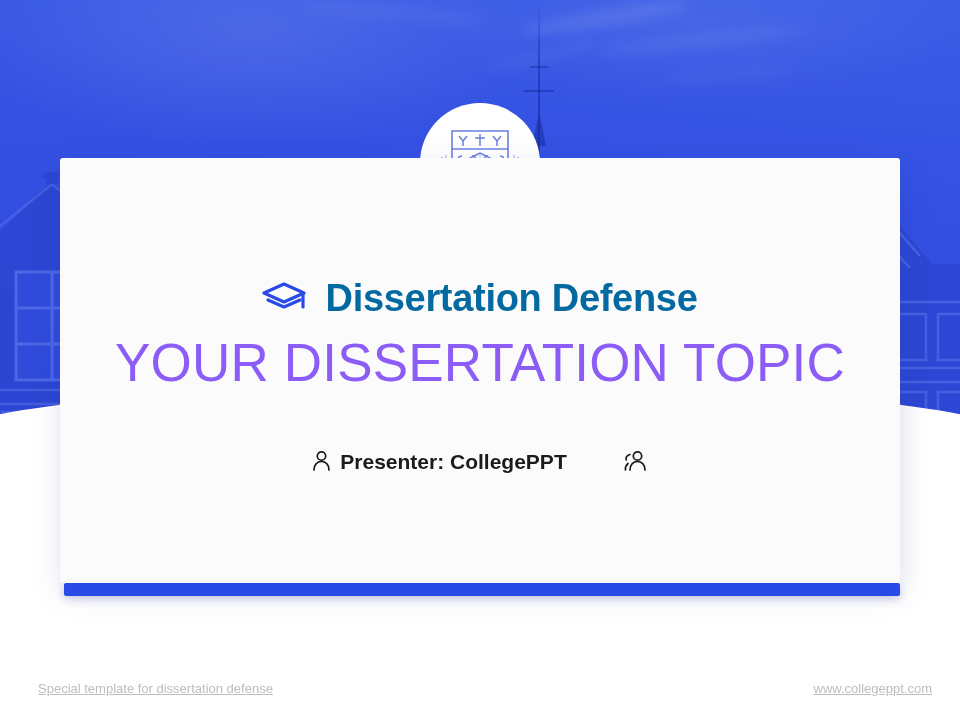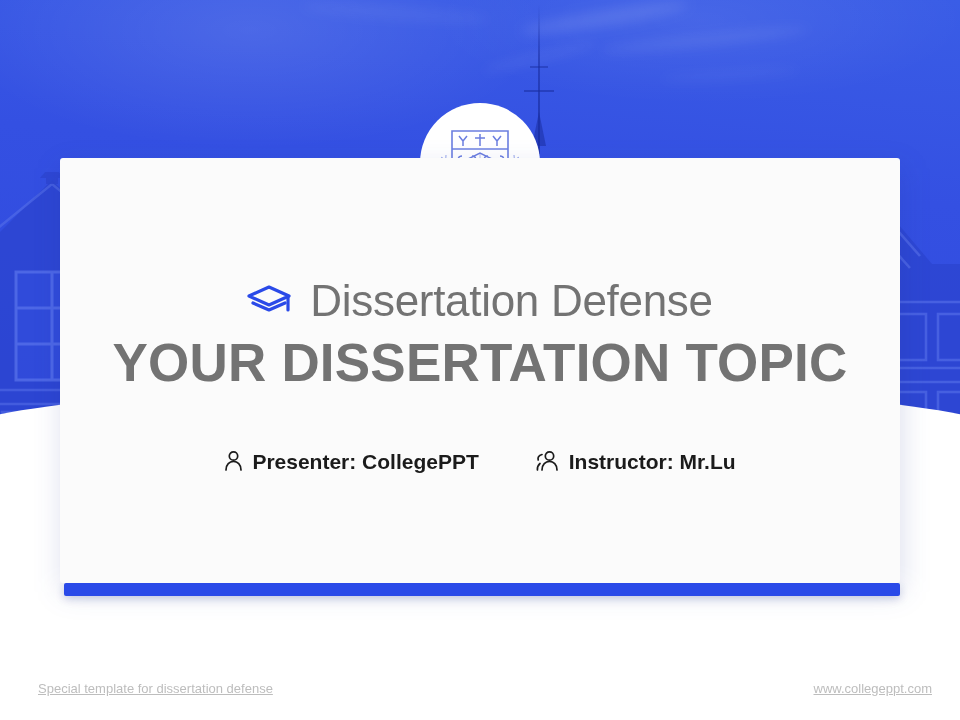--- a/index.html
+++ b/index.html
@@ -157,38 +157,38 @@
     left: 0;
     top: 121px;
     width: 840px;
     display: flex;
     align-items: center;
     justify-content: center;
     gap: 17px;
   }
   .cap-icon { width: 46px; height: 34px; display: block; flex: none; }
   .eyebrow-text {
-    font-size: 44px;
-    font-weight: normal;
-    color: #737373;
+    font-size: 38px;
+    font-weight: bold;
+    color: #0369a1;
     letter-spacing: -0.3px;
     white-space: nowrap;
     line-height: 1;
   }
 
   
   .topic {
     position: absolute;
     left: 0;
     top: 178px;
     width: 840px;
     text-align: center;
     font-size: 53px;
-    font-weight: bold;
-    color: #737373;
+    font-weight: normal;
+    color: #8b5cf6;
     letter-spacing: 0.2px;
     white-space: nowrap;
     line-height: 1;
   }
 
   
   .people {
     position: absolute;
     left: 0;
     top: 292px;
@@ -399,21 +399,20 @@
 
       <div class="person">
         <svg class="person-icon" width="25" height="22" viewBox="0 0 25 22">
           <g fill="none" stroke="#1b1b1b" stroke-width="1.7" stroke-linecap="round">
             <circle cx="14.5" cy="6" r="4.2"></circle>
             <path d="M7 20 C7 14.5 10.5 11.4 14.5 11.4 C18.5 11.4 22 14.5 22 20"></path>
             <path d="M7 4.5 C4 5.3 2.6 7.6 3.2 10"></path>
             <path d="M5 13.5 C3 15.2 2.2 17.6 2.4 20"></path>
           </g>
         </svg>
-        <div class="person-label">Instructor: Mr.Lu</div>
       </div>
 
     </div>
 
 
   </div>
 
   <div class="footer-left">Special template for dissertation defense</div>
   <div class="footer-right">www.collegeppt.com</div>
 

